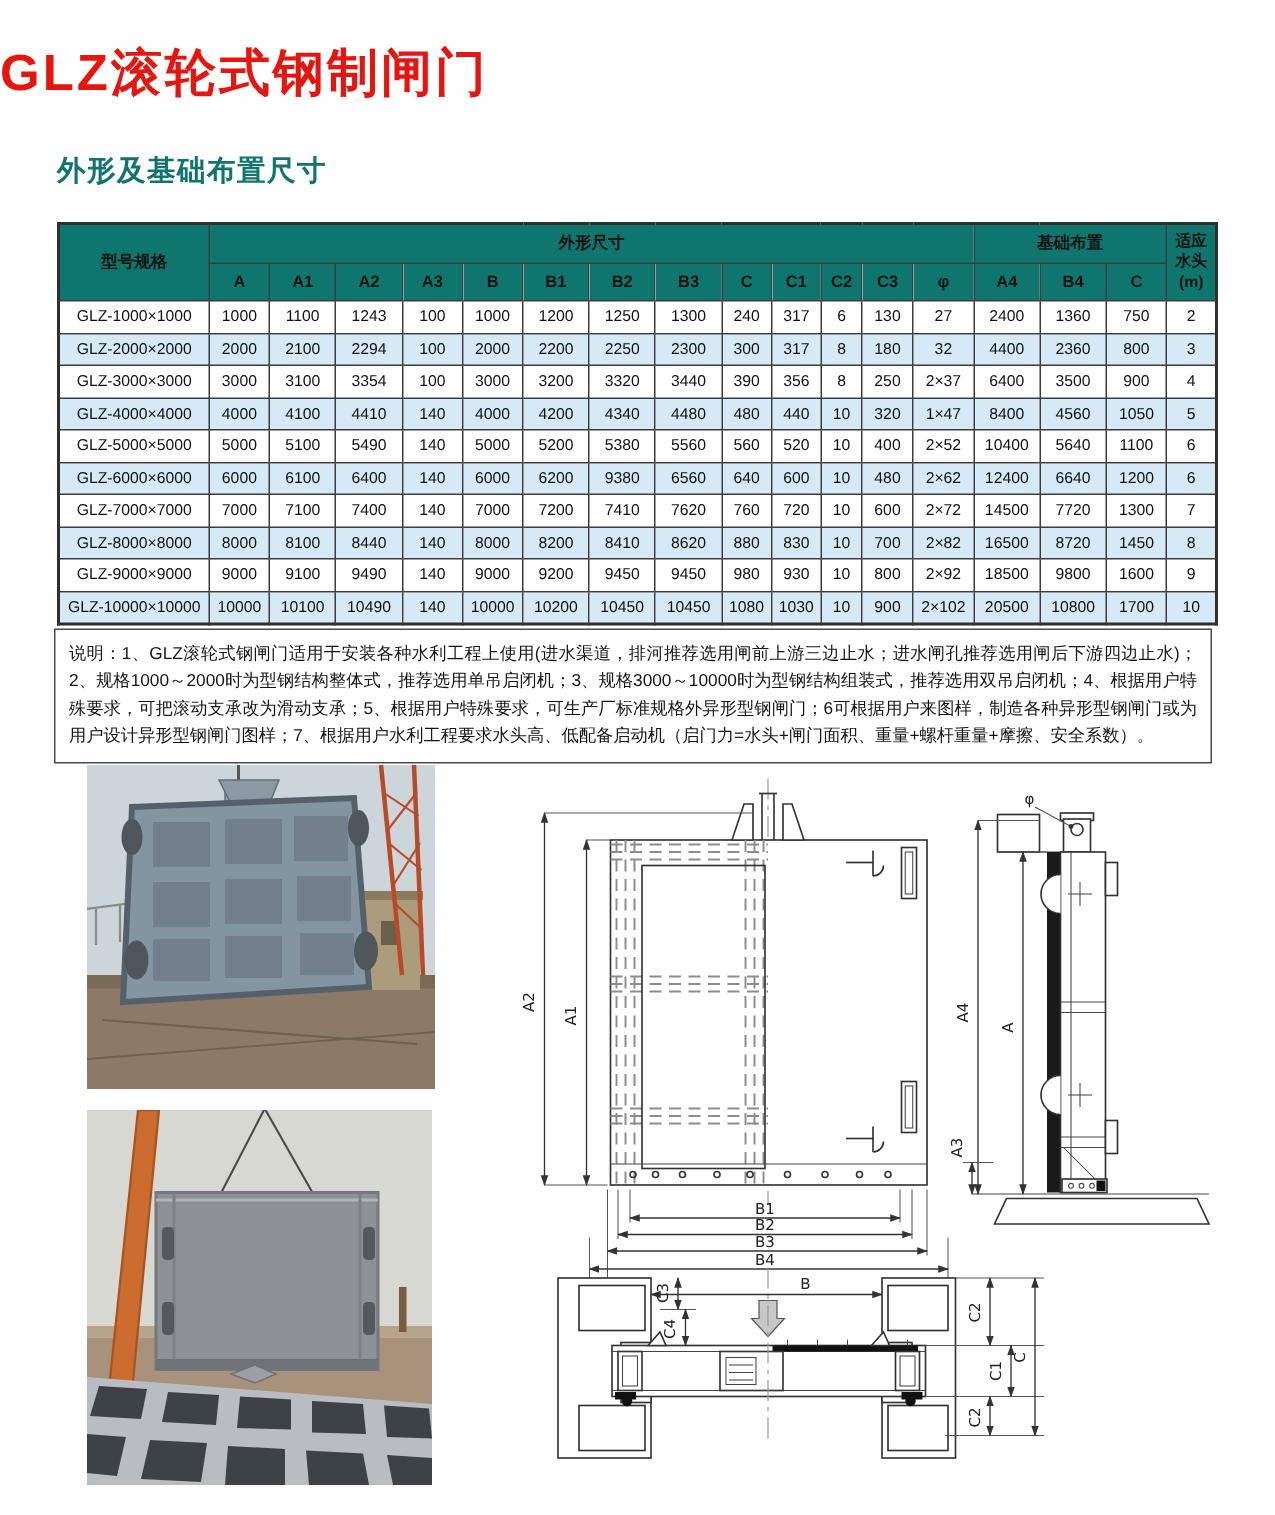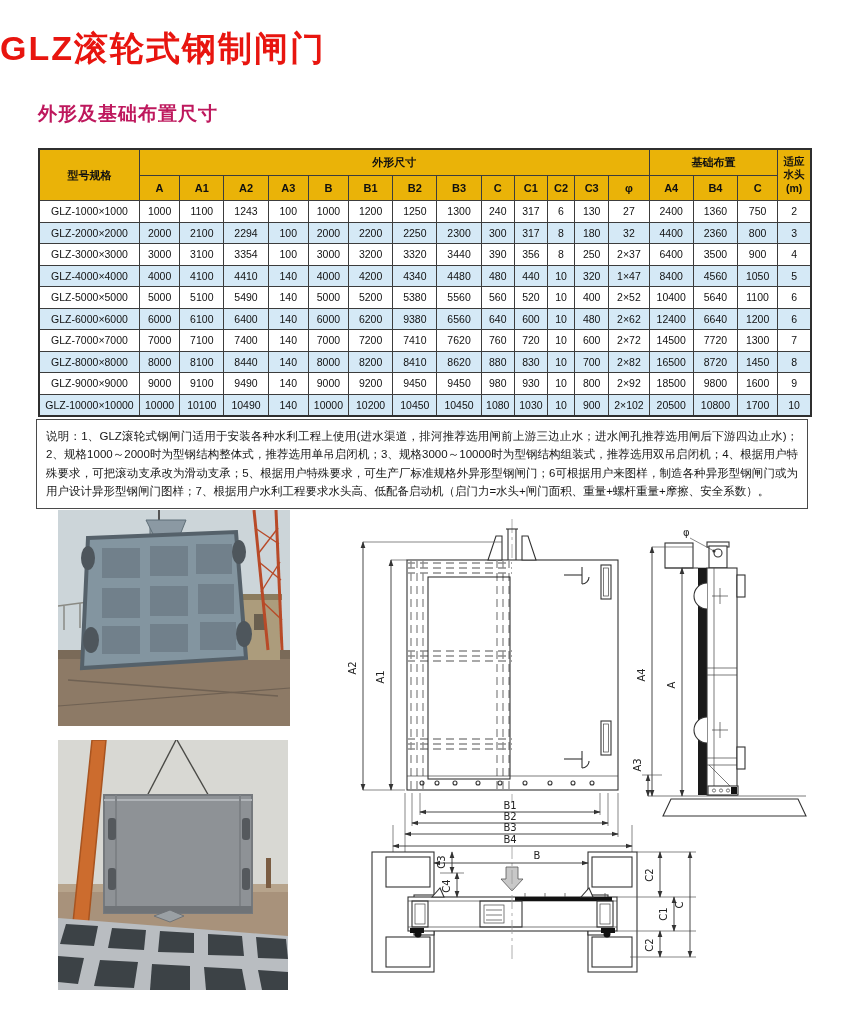--- a/index.html
+++ b/index.html
@@ -1,28 +1,28 @@
 <!DOCTYPE html>
 <html><head>
 <meta charset="utf-8">
 <style>
   html,body{margin:0;padding:0;background:#ffffff;}
   body{width:850px;height:1010px;font-family:"Liberation Sans","DejaVu Sans",sans-serif;color:#111;}
   .page{position:relative;width:850px;height:1010px;background:#fff;overflow:hidden;}
 
   .title{position:absolute;top:26px;left:0;width:100%;text-align:left;
          color:#e8150f;font-size:34px;font-weight:bold;letter-spacing:2px;}
-  .section-heading{position:absolute;top:101px;left:38px;color:#be185d;
+  .section-heading{position:absolute;top:101px;left:38px;color:#0f766e;
          font-size:19px;font-weight:bold;letter-spacing:1px;}
 
   table.spec{position:absolute;top:148px;left:38px;width:774px;border-collapse:collapse;
          table-layout:fixed;font-size:10.5px;text-align:center;color:#101010;
          border:2px solid #2f2f2f;}
   table.spec th, table.spec td{border:1px solid #3c3c3c;padding:0;overflow:hidden;}
-  table.spec thead th{background:#eab308;font-weight:bold;font-size:11px;height:24px;line-height:1.15;}
+  table.spec thead th{background:#0f766e;font-weight:bold;font-size:11px;height:24px;line-height:1.15;}
   table.spec thead tr:first-child th{height:25px;}
   table.spec th.head-h{font-size:10.5px;line-height:1.25;padding:1px;}
   table.spec tbody td{height:20.5px;background:#ffffff;}
   table.spec tbody tr.alt td{background:#d5e9f6;}
   table.spec td.model{font-size:10.5px;margin-top:24px;}
 
   .notes{position:absolute;top:419px;left:36px;width:752px;border:1px solid #4a4a4a;
          padding:7px 9px;font-size:11.5px;line-height:1.6;text-align:justify;color:#151515;background:#fff;}
 
   .figures{position:absolute;top:505px;left:0;width:850px;height:505px;}

